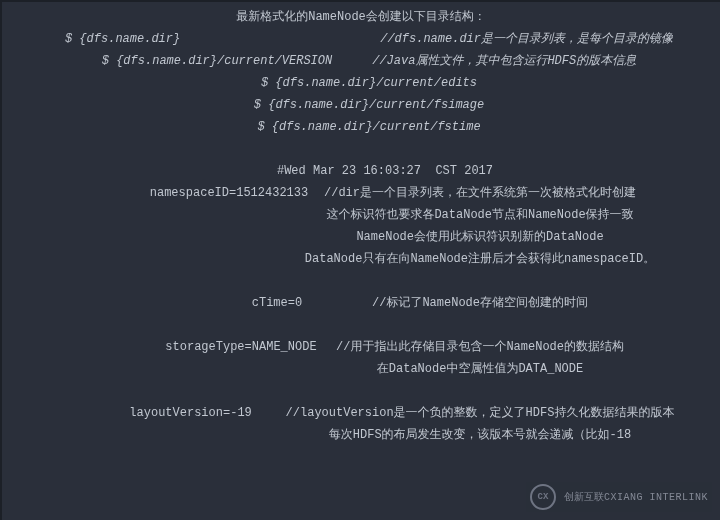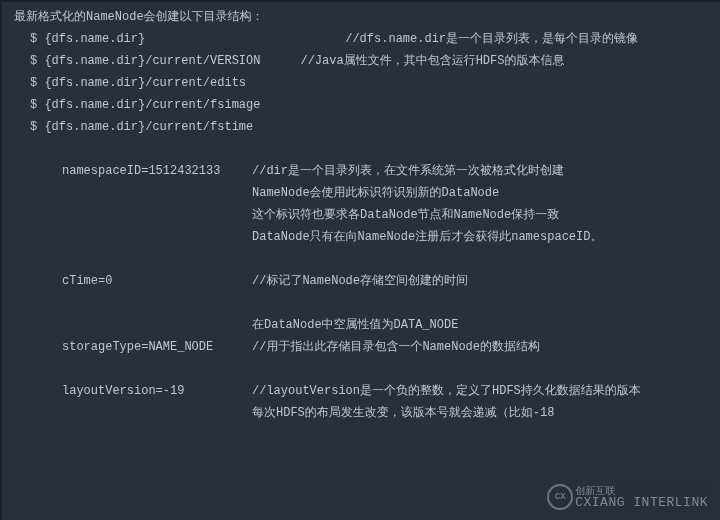--- a/index.html
+++ b/index.html
@@ -16,75 +16,77 @@
     position: relative;
     border: 1px solid #1c2027;
     box-sizing: border-box;
   }
   .content {
     padding: 4px 12px 4px 12px;
   }
   .line {
     white-space: pre;
     height: 22px;
+    text-align: center;
   }
-  .ind1 { padding-left: 16px; }
+  .ind1 { padding-left: 16px; font-style: italic; }
   .ind2 { padding-left: 48px; }
   .cmt-col { display:inline-block; }
   .watermark {
     position: absolute;
     right: 8px;
     bottom: 8px;
     opacity: 0.7;
     color: #aab0bc;
     font-size: 10px;
     display: flex;
     align-items: center;
-    gap: 2px;
+    gap: 8px;
     background: rgba(42,47,58,0.75);
     padding: 2px 4px;
   }
   .wm-logo {
     width: 22px;
     height: 22px;
     border: 2px solid #8b92a1;
     border-radius: 50%;
     display:flex;
     align-items:center;
     justify-content:center;
     font-weight:bold;
     font-size: 9px;
     color:#8b92a1;
   }
-  .wm-text { display:flex; flex-direction:column; line-height:11px; }
+  .wm-text { display:flex; flex-direction:row; line-height:11px; }
 </style>
 </head>
 <body>
 
 <div class="content">
   <div class="line">最新格式化的NameNode会创建以下目录结构：</div>
   <div class="line ind1"><span>$ {dfs.name.dir}</span><span class="cmt-col" style="width:200px"></span><span>//dfs.name.dir是一个目录列表，是每个目录的镜像</span></div>
   <div class="line ind1"><span>$ {dfs.name.dir}/current/VERSION</span><span class="cmt-col" style="width:40px"></span><span>//Java属性文件，其中包含运行HDFS的版本信息</span></div>
   <div class="line ind1">$ {dfs.name.dir}/current/edits</div>
   <div class="line ind1">$ {dfs.name.dir}/current/fsimage</div>
   <div class="line ind1">$ {dfs.name.dir}/current/fstime</div>
   <div class="line">&nbsp;</div>
+  <div class="line ind2">#Wed Mar 23 16:03:27  CST 2017</div>
   <div class="line ind2"><span style="display:inline-block;width:190px">namespaceID=1512432133</span><span>//dir是一个目录列表，在文件系统第一次被格式化时创建</span></div>
+  <div class="line ind2"><span style="display:inline-block;width:190px"></span><span>这个标识符也要求各DataNode节点和NameNode保持一致</span></div>
   <div class="line ind2"><span style="display:inline-block;width:190px"></span><span>NameNode会使用此标识符识别新的DataNode</span></div>
-  <div class="line ind2"><span style="display:inline-block;width:190px"></span><span>这个标识符也要求各DataNode节点和NameNode保持一致</span></div>
   <div class="line ind2"><span style="display:inline-block;width:190px"></span><span>DataNode只有在向NameNode注册后才会获得此namespaceID。</span></div>
   <div class="line">&nbsp;</div>
   <div class="line ind2"><span style="display:inline-block;width:190px">cTime=0</span><span>//标记了NameNode存储空间创建的时间</span></div>
   <div class="line">&nbsp;</div>
+  <div class="line ind2"><span style="display:inline-block;width:190px">storageType=NAME_NODE</span><span>//用于指出此存储目录包含一个NameNode的数据结构</span></div>
   <div class="line ind2"><span style="display:inline-block;width:190px"></span><span>在DataNode中空属性值为DATA_NODE</span></div>
-  <div class="line ind2"><span style="display:inline-block;width:190px">storageType=NAME_NODE</span><span>//用于指出此存储目录包含一个NameNode的数据结构</span></div>
   <div class="line">&nbsp;</div>
   <div class="line ind2"><span style="display:inline-block;width:190px">layoutVersion=-19</span><span>//layoutVersion是一个负的整数，定义了HDFS持久化数据结果的版本</span></div>
   <div class="line ind2"><span style="display:inline-block;width:190px"></span><span>每次HDFS的布局发生改变，该版本号就会递减（比如-18</span></div>
 </div>
 
 <div class="watermark">
   <div class="wm-logo">CX</div>
   <div class="wm-text">
     <span>创新互联</span>
-    <span style="font-size:13px;letter-spacing:0.5px">CXIANG INTERLINK</span>
+    <span style="font-size:10px;letter-spacing:0.5px">CXIANG INTERLINK</span>
   </div>
 </div>
 
 </body></html>

